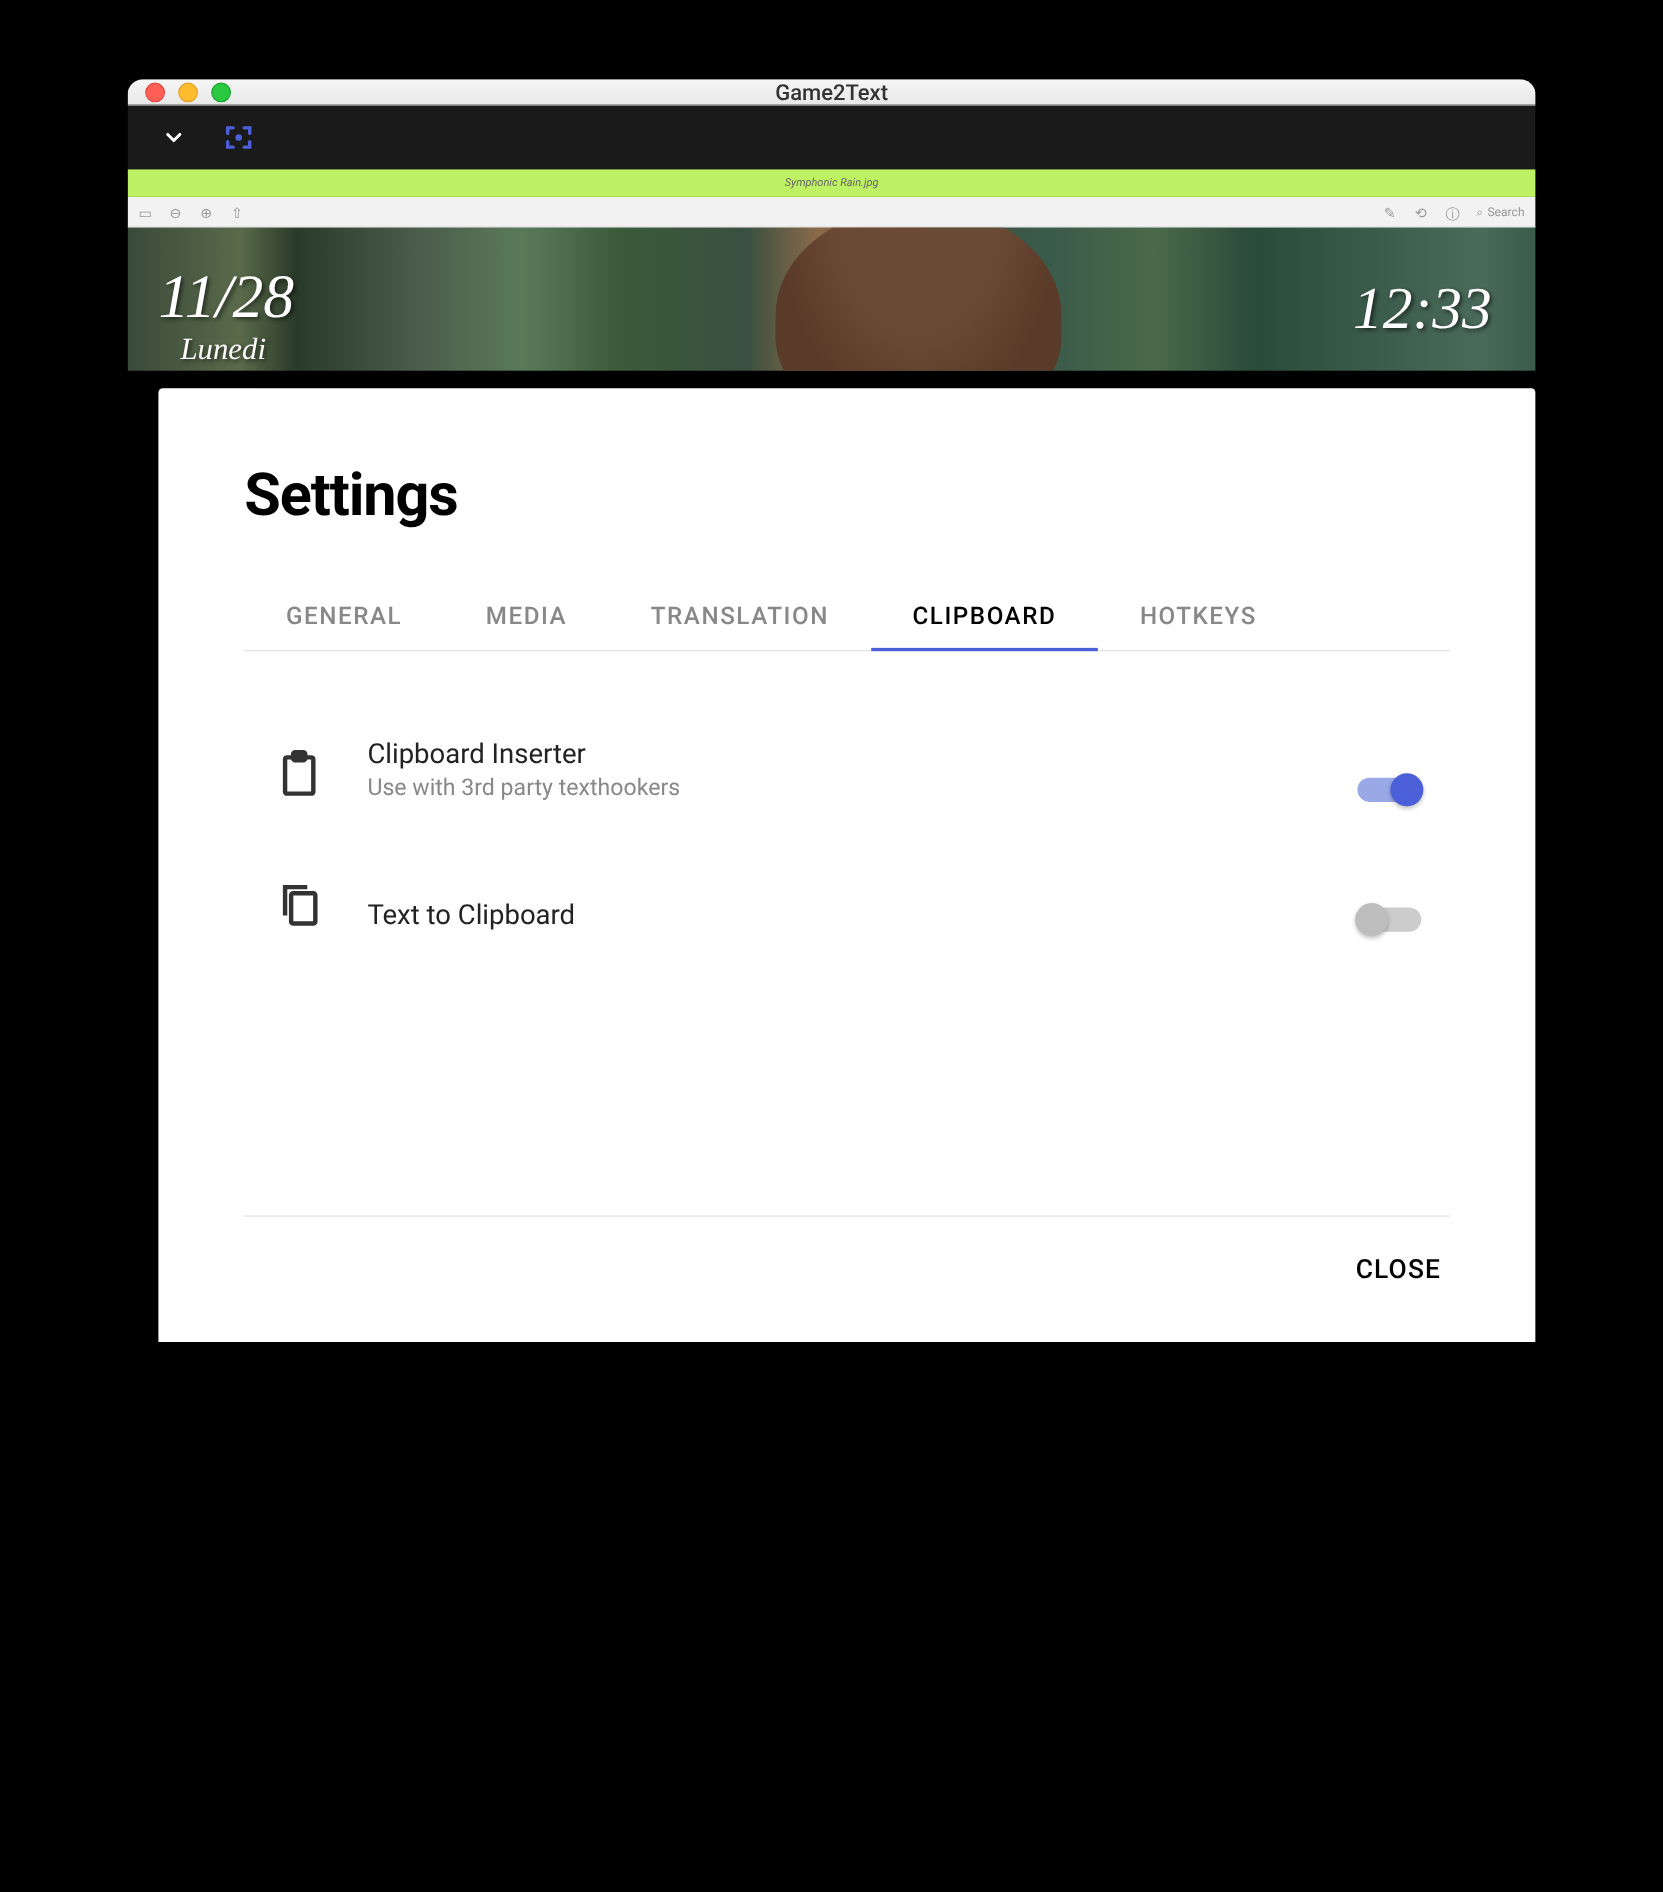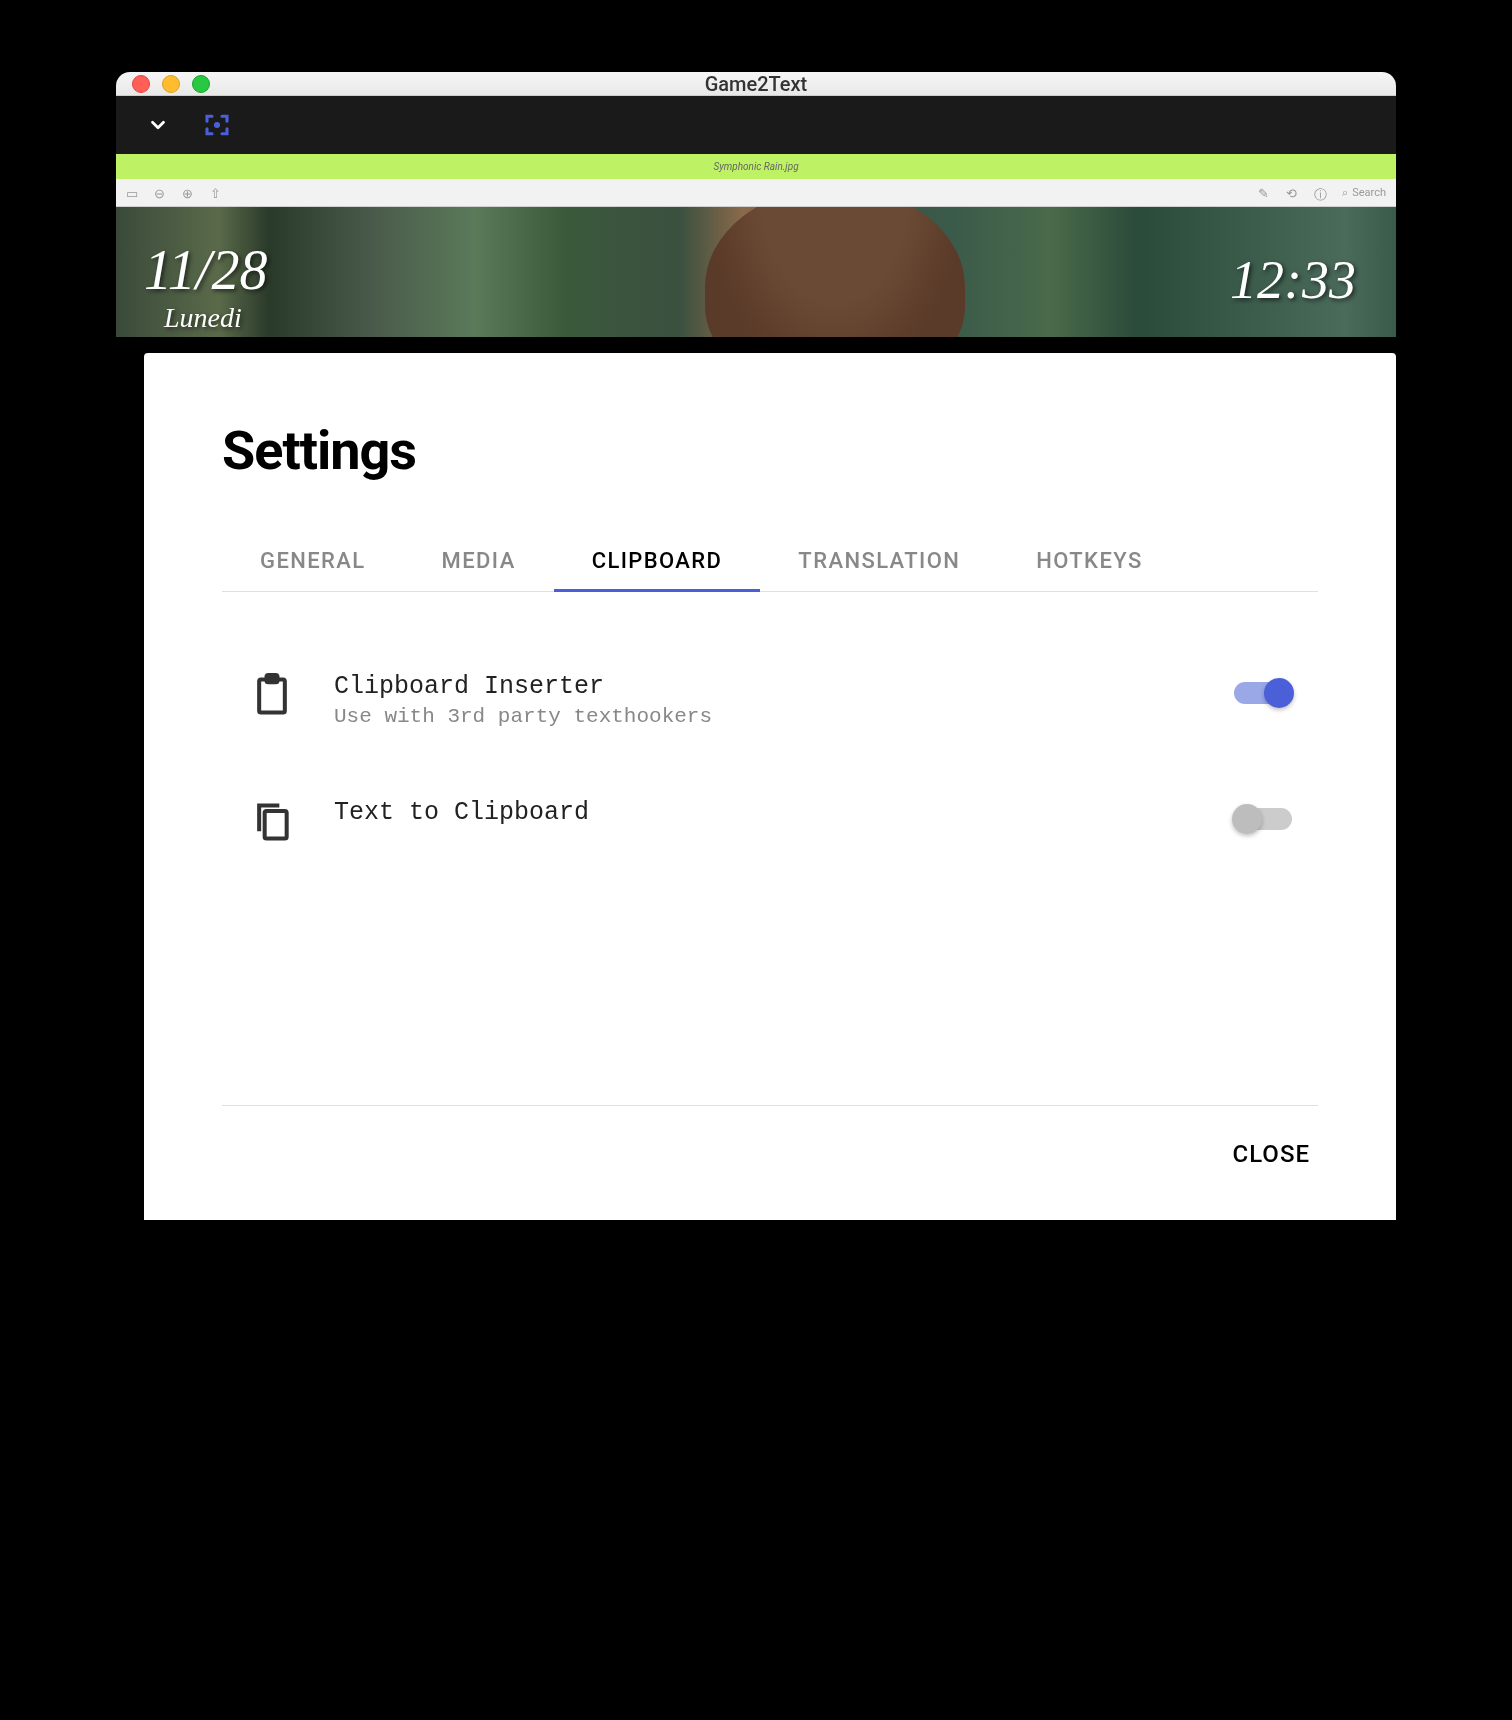--- a/index.html
+++ b/index.html
@@ -199,25 +199,24 @@
       left: 0; right: 0; bottom: -1px;
       height: 3px;
       background: #4a5fd8;
     }
     .settings-body {
       flex: 1;
       padding: 60px 0 20px 0;
     }
     .setting-row {
       display: flex;
-      align-items: flex-start;
+      align-items: flex-end;
       gap: 38px;
       padding: 20px 26px;
       margin-bottom: 30px;
-      font-family: Liberation Mono, monospace;
     }
     .setting-icon {
       width: 48px;
       height: 48px;
       display: flex;
       align-items: center;
       justify-content: center;
       flex-shrink: 0;
     }
     .setting-text {
@@ -334,22 +333,22 @@
   </div>
 
   <div class="black-bottom"></div>
 
   <div class="modal">
     <div class="modal-title">Settings</div>
 
     <div class="tabs">
       <div class="tab">GENERAL</div>
       <div class="tab">MEDIA</div>
+      <div class="tab">TRANSLATION</div>
       <div class="tab active">CLIPBOARD</div>
-      <div class="tab">TRANSLATION</div>
       <div class="tab">HOTKEYS</div>
     </div>
 
     <div class="settings-body">
 
       <div class="setting-row">
         <div class="setting-icon">
           <svg width="44" height="48" viewBox="0 0 24 26" fill="none" stroke="#333" stroke-width="2.2">
             <rect x="5" y="4" width="14" height="18" rx="1"></rect>
             <rect x="9" y="1.5" width="6" height="4" rx="1" fill="#333"></rect>

